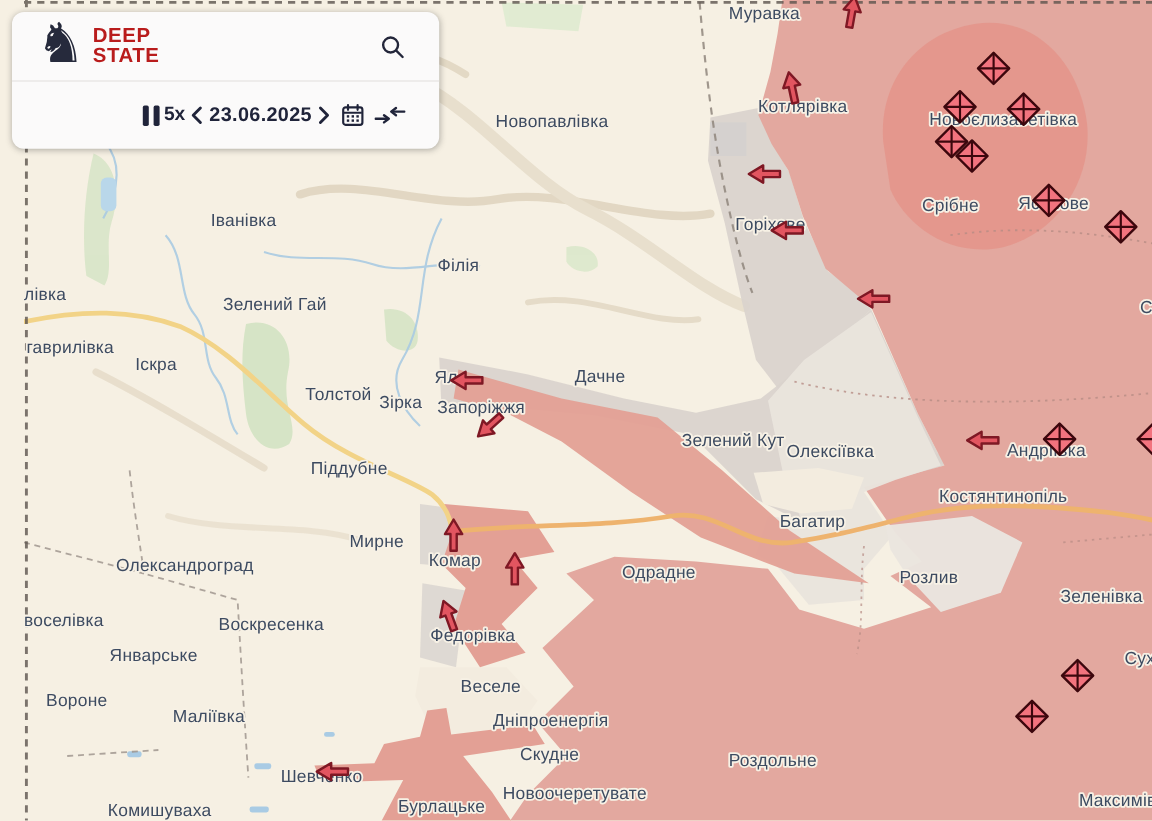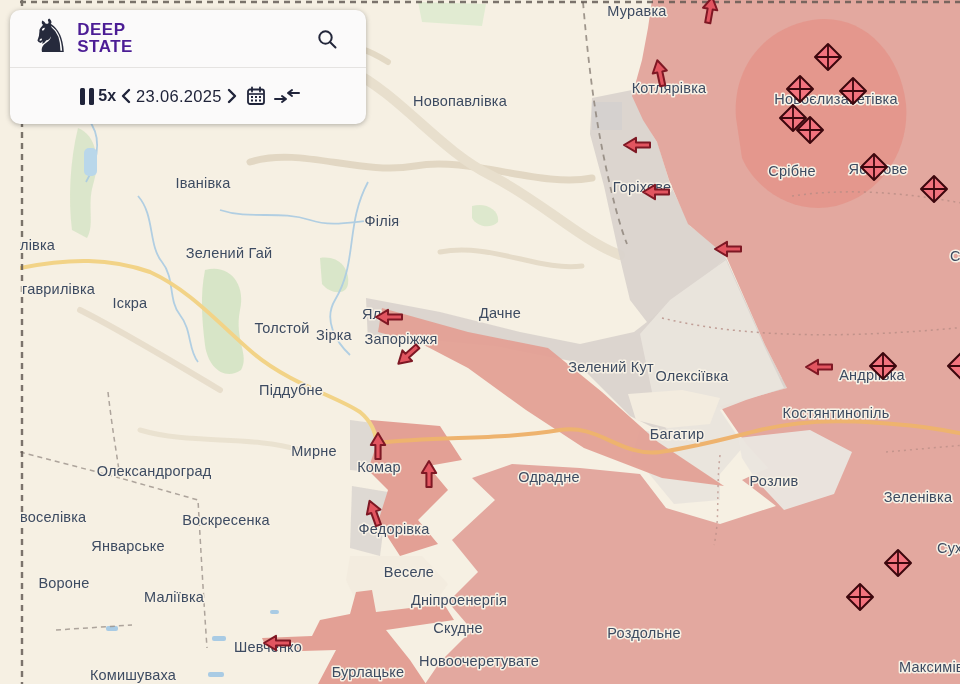--- a/index.html
+++ b/index.html
@@ -14,29 +14,29 @@
                stroke-linejoin:round;letter-spacing:.2px;}
 
   
   .panel{position:absolute;left:10px;top:10px;width:356px;background:#fbfafa;
          border-radius:10px;box-shadow:0 1px 5px rgba(40,40,40,.35);z-index:5;}
   .row{display:flex;align-items:center;}
   .brand-row{height:57px;padding:0 24px 0 20px;justify-content:space-between;}
   .brand{display:flex;align-items:center;gap:6px;cursor:pointer;}
   .knight{font-size:46px;line-height:40px;color:#262a3c;margin-top:-6px;}
   .brand-text{display:flex;flex-direction:column;font-weight:bold;
-              font-size:17px;line-height:.95;color:#4c1d95;letter-spacing:.5px;}
+              font-size:17px;line-height:.95;color:#b91c1c;letter-spacing:.5px;}
   .icon-btn{background:none;border:none;padding:4px;cursor:pointer;display:flex;
             align-items:center;justify-content:center;}
   .divider{height:1px;background:#e5e3e1;margin:0;}
-  .controls-row{height:56px;padding:0 24px 0 28px;justify-content:center;}
+  .controls-row{height:56px;padding:0 24px 0 28px;justify-content:flex-end;}
   .pause-icon{display:flex;gap:4px;}
   .pause-icon i{display:block;width:5px;height:17px;background:#20243a;border-radius:1.5px;}
   .speed{font-size:16px;font-weight:600;color:#20243a;}
-  .date{font-size:16.5px;font-weight:400;color:#20243a;letter-spacing:.3px;}
+  .date{font-size:16.5px;font-weight:700;color:#20243a;letter-spacing:.3px;}
   svg.ui{display:block;}
 </style>
 </head>
 <body>
 
 <div id="map-wrap">
 <svg id="map-svg" viewBox="0 0 960 684" xmlns="http://www.w3.org/2000/svg">
   <defs>
     <path id="arrow-shape" d="M 13,-2.6 L -1,-2.6 L -1,-7.2 L -13,0 L -1,7.2 L -1,2.6 L 13,2.6 Z" fill="#e25560" stroke="#7e1824" stroke-width="2" stroke-linejoin="round"></path>
     <g id="fort-diamond">

